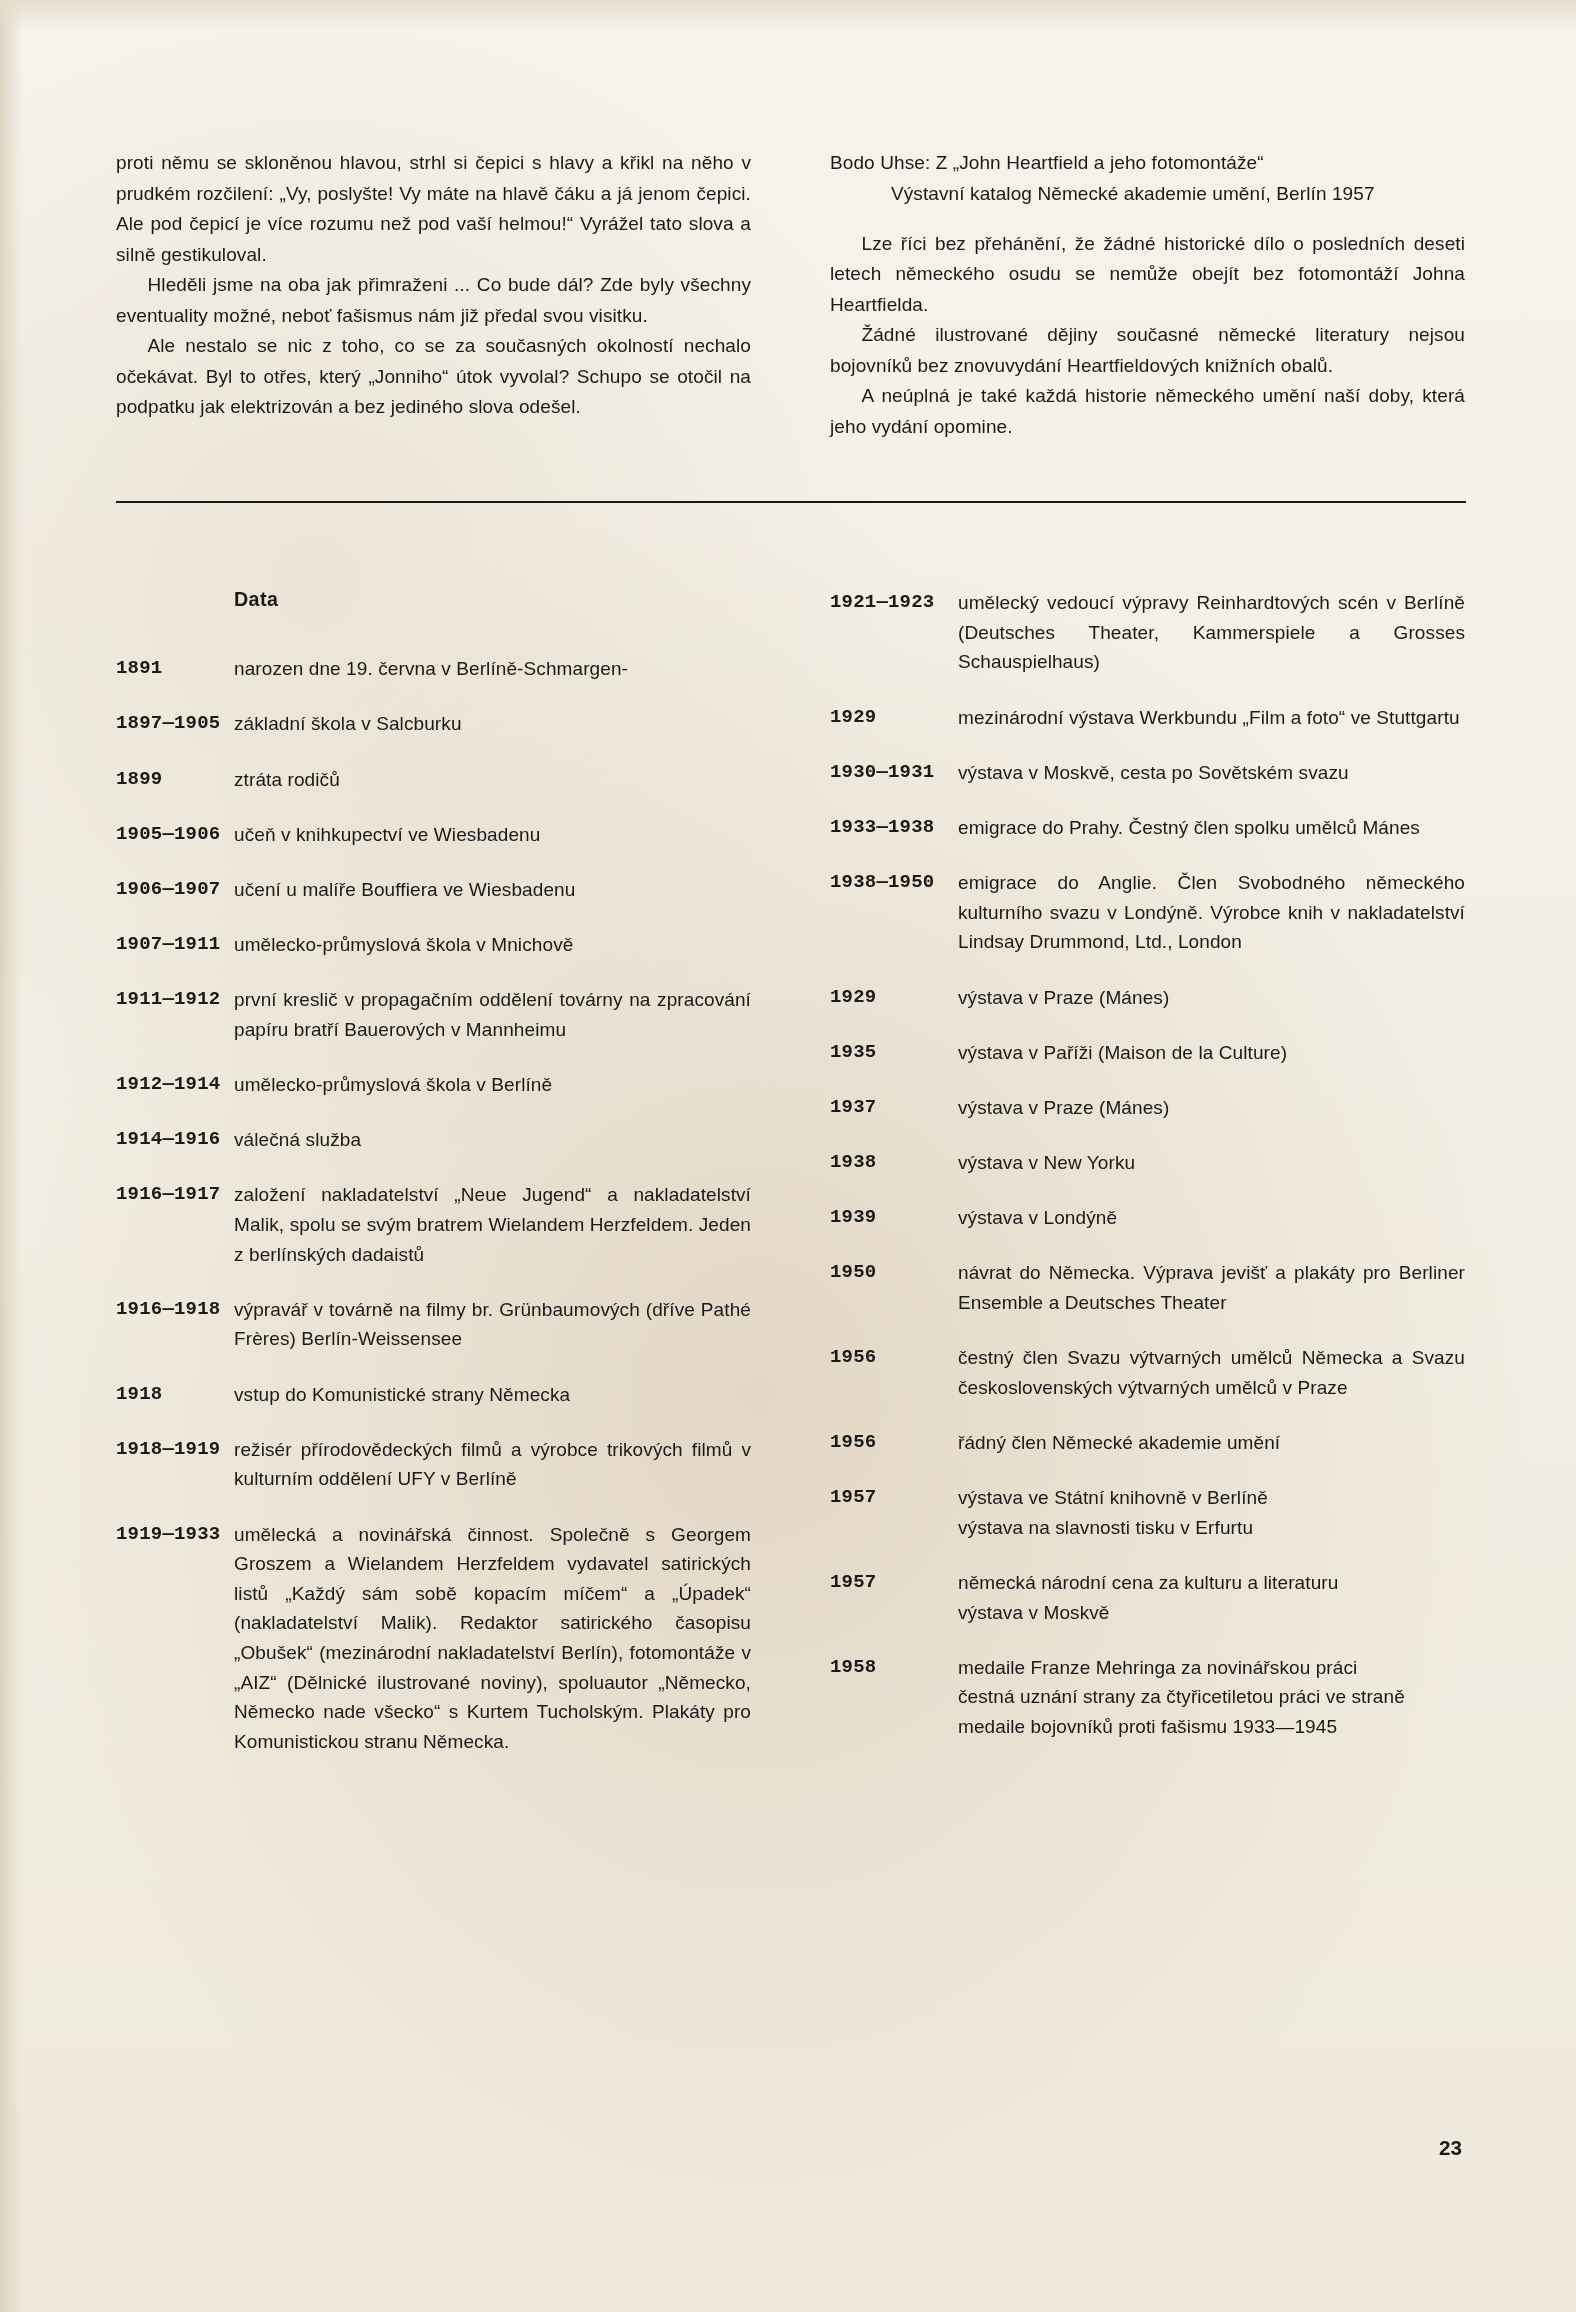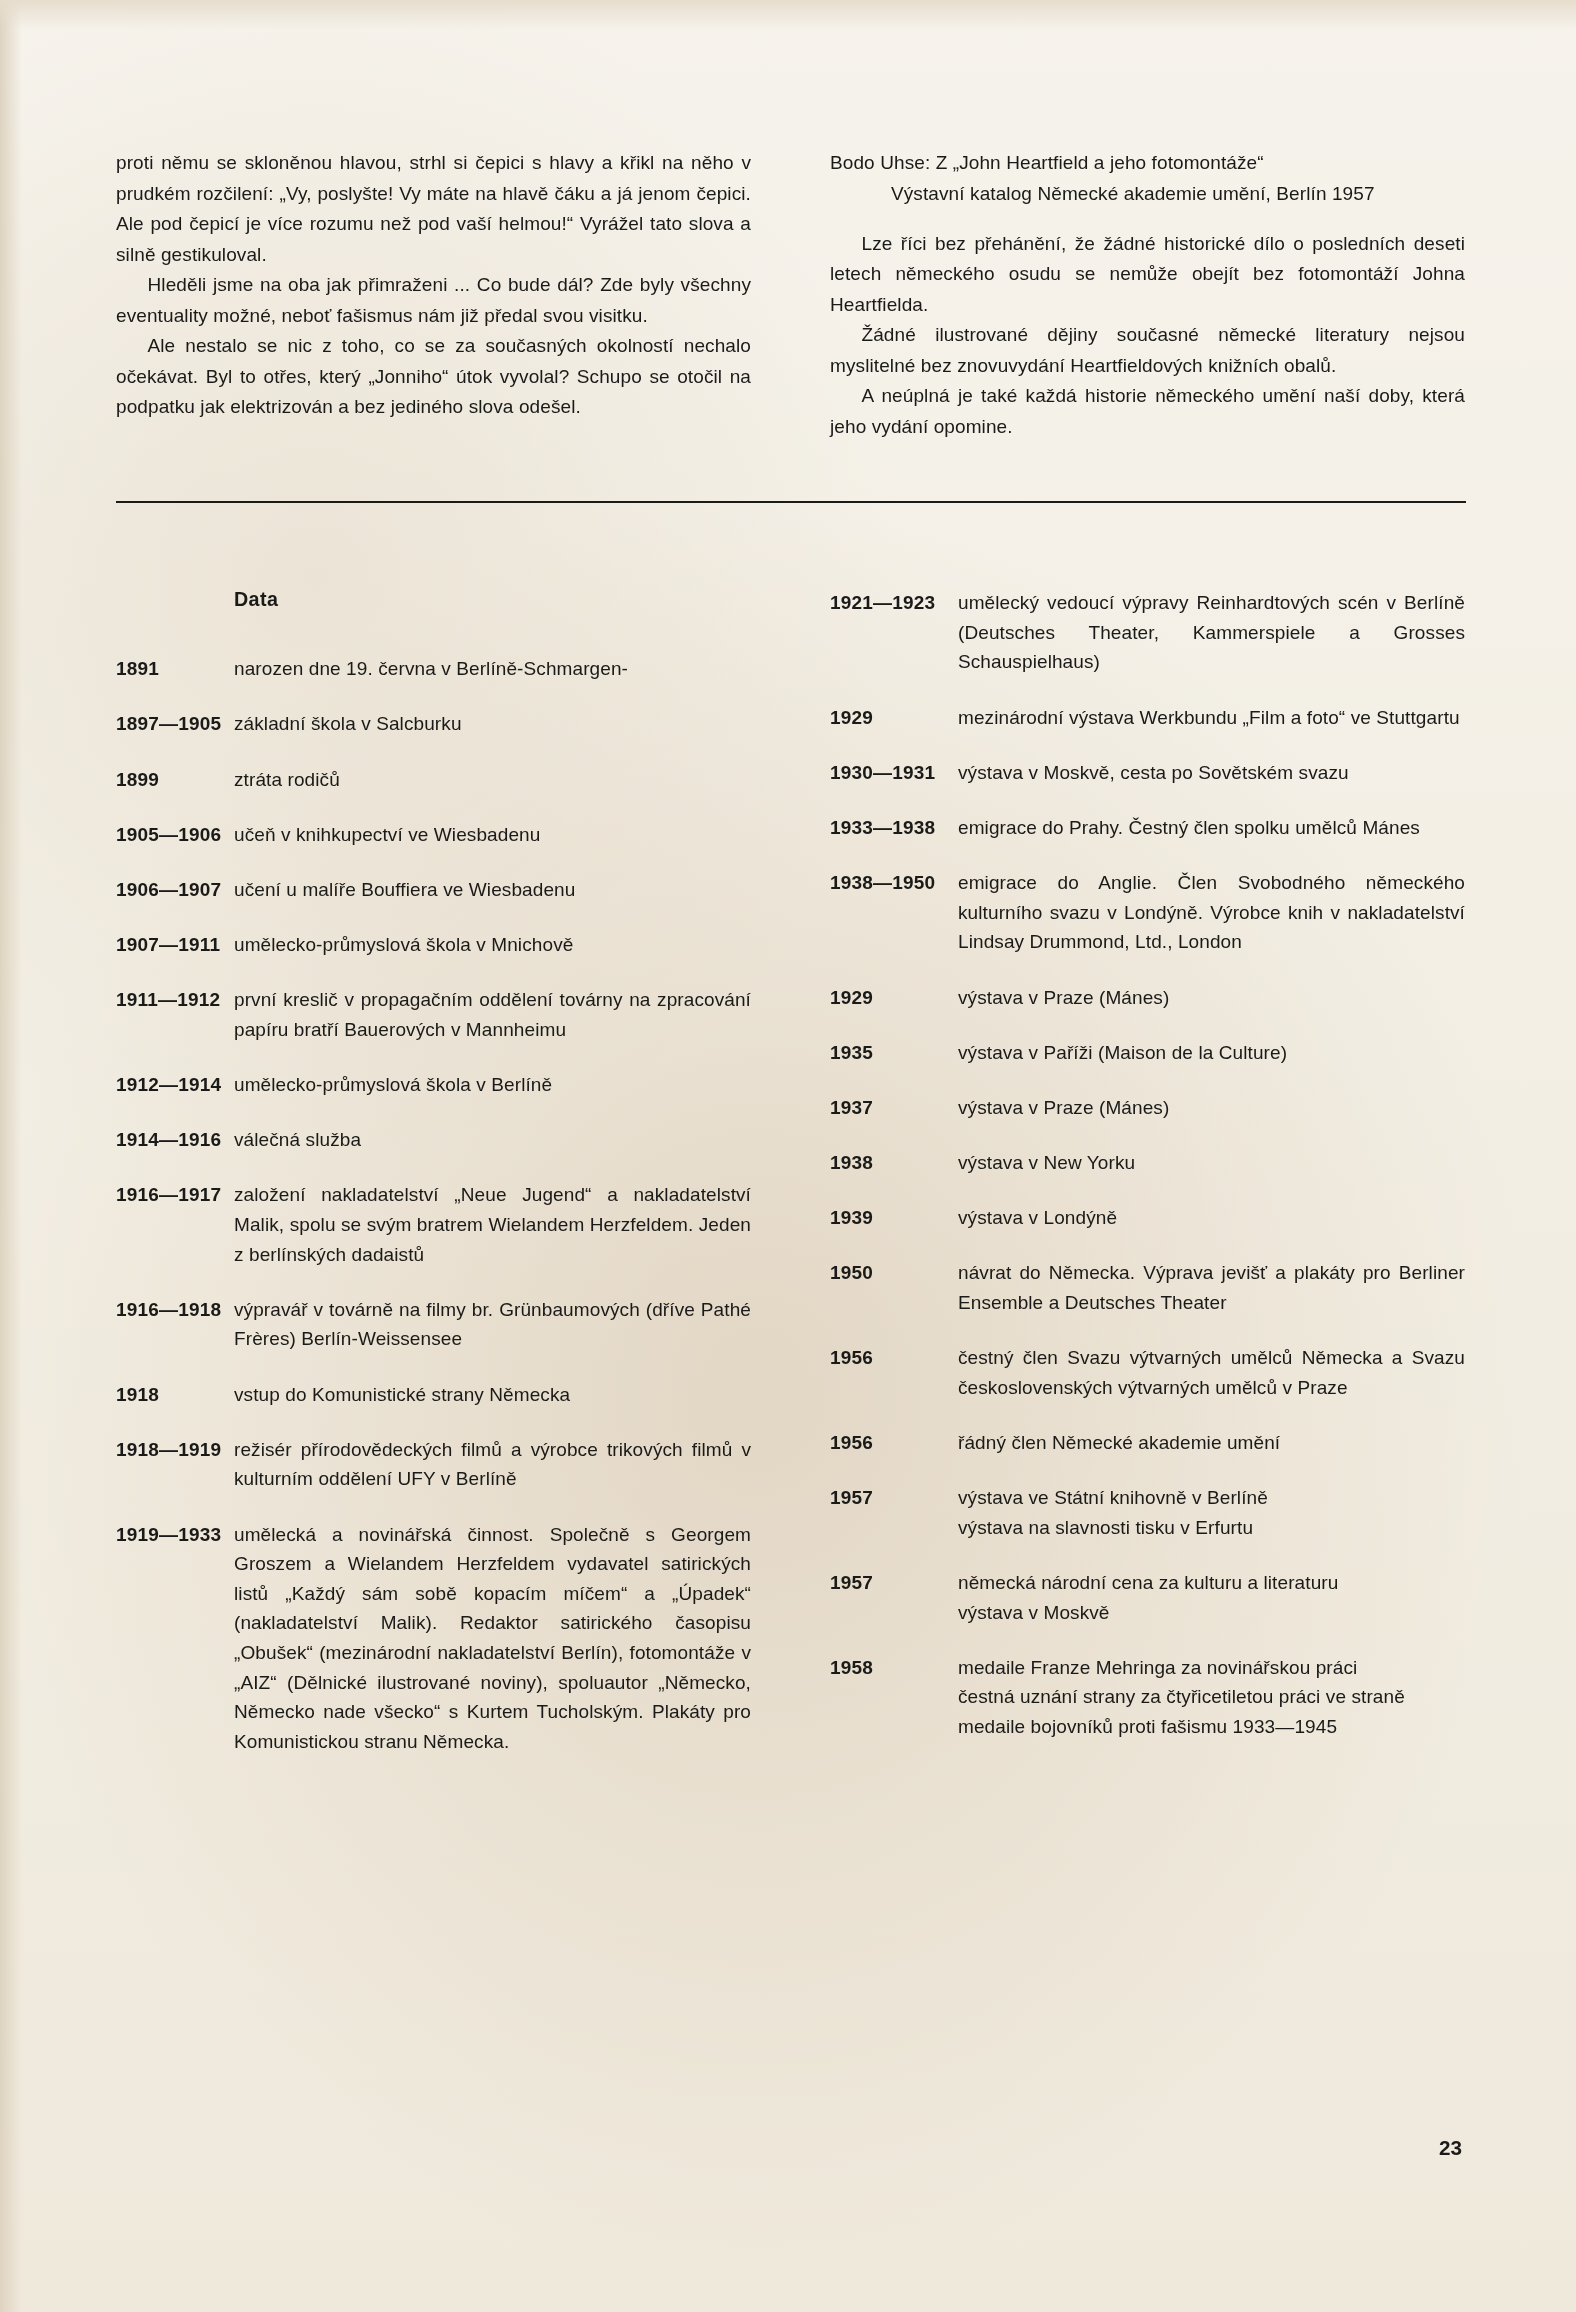--- a/index.html
+++ b/index.html
@@ -85,20 +85,21 @@
     display: flex;
     margin-bottom: 25.6px;
     font-size: 19px;
     line-height: 29.6px;
   }
   .data-row .year {
     width: 118px;
     flex: 0 0 118px;
     font-weight: bold;
     letter-spacing: 0.2px;
+    font-family: Liberation Mono, monospace;
   }
   .data-row .desc {
     flex: 1 1 auto;
     text-align: justify;
     letter-spacing: 0.1px;
   }
   .data-col.right .data-row .year {
     width: 128px;
     flex: 0 0 128px;
   }
@@ -150,21 +151,21 @@
       <div class="top-col">
         <p>proti němu se skloněnou hlavou, strhl si čepici s hlavy a křikl na něho v prudkém rozčilení: „Vy, poslyšte! Vy máte na hlavě čáku a já jenom čepici. Ale pod čepicí je více rozumu než pod vaší helmou!“ Vyrážel tato slova a silně gestikuloval.</p>
         <p class="indent">Hleděli jsme na oba jak přimraženi ... Co bude dál? Zde byly všechny eventuality možné, neboť fašismus nám již předal svou visitku.</p>
         <p class="indent">Ale nestalo se nic z toho, co se za současných okolností nechalo očekávat. Byl to otřes, který „Jonniho“ útok vyvolal? Schupo se otočil na podpatku jak elektrizován a bez jediného slova odešel.</p>
       </div>
 
       <div class="top-col">
         <p>Bodo Uhse: Z „John Heartfield a jeho fotomontáže“</p>
         <p class="sub-indent">Výstavní katalog Německé akademie umění, Berlín 1957</p>
         <p class="indent" style="margin-top:19.7px">Lze říci bez přehánění, že žádné historické dílo o posledních deseti letech německého osudu se nemůže obejít bez fotomontáží Johna Heartfielda.</p>
-        <p class="indent">Žádné ilustrované dějiny současné německé literatury nejsou myslitelné bez znovuvydání Heartfieldových knižních obalů.</p>
+        <p class="indent">Žádné ilustrované dějiny současné německé literatury nejsou bojovníků bez znovuvydání Heartfieldových knižních obalů.</p>
         <p class="indent">A neúplná je také každá historie německého umění naší doby, která jeho vydání opomine.</p>
       </div>
     </div>
 
     <div class="rule"></div>
 
     <div class="data-section">
 
       <div class="data-col left">
         <div class="data-heading">Data</div>

